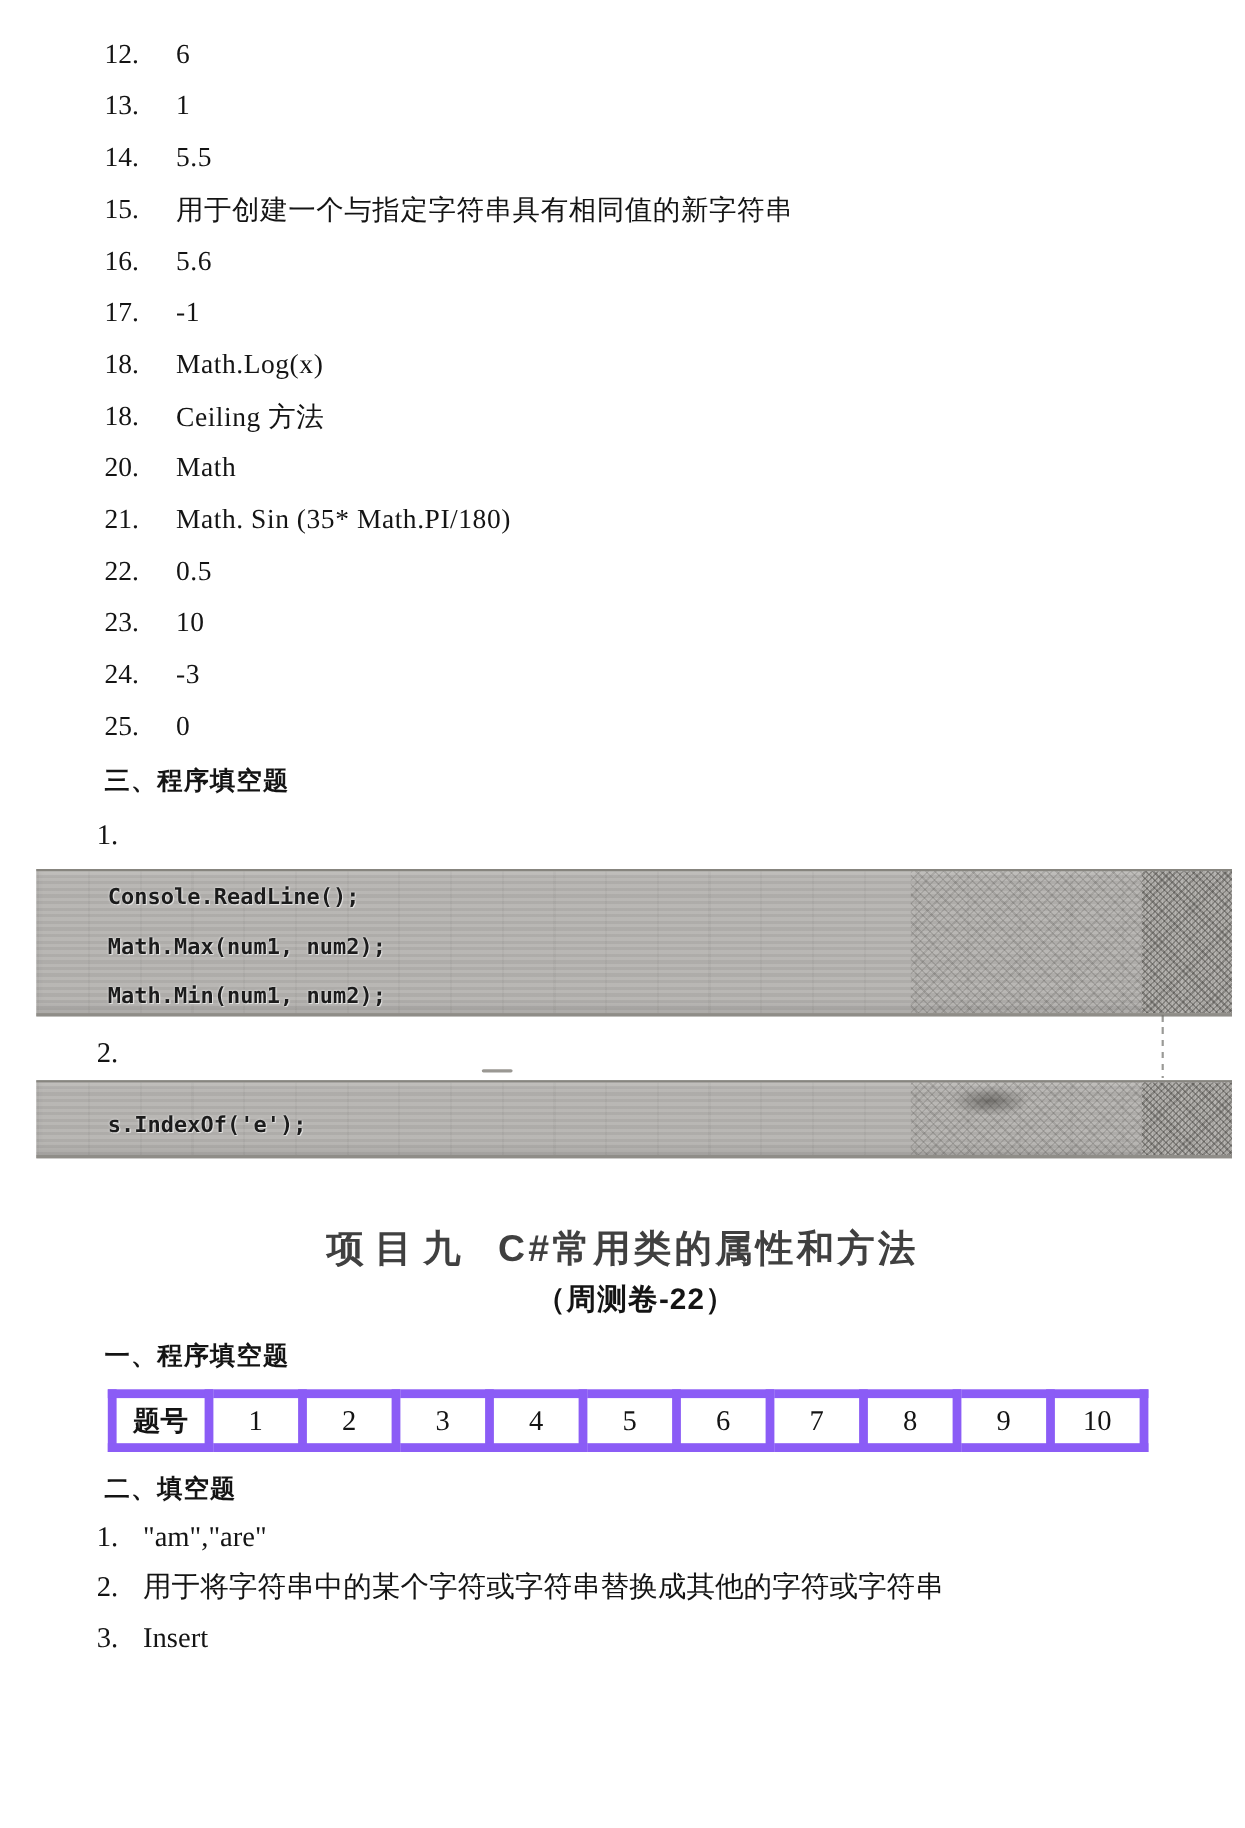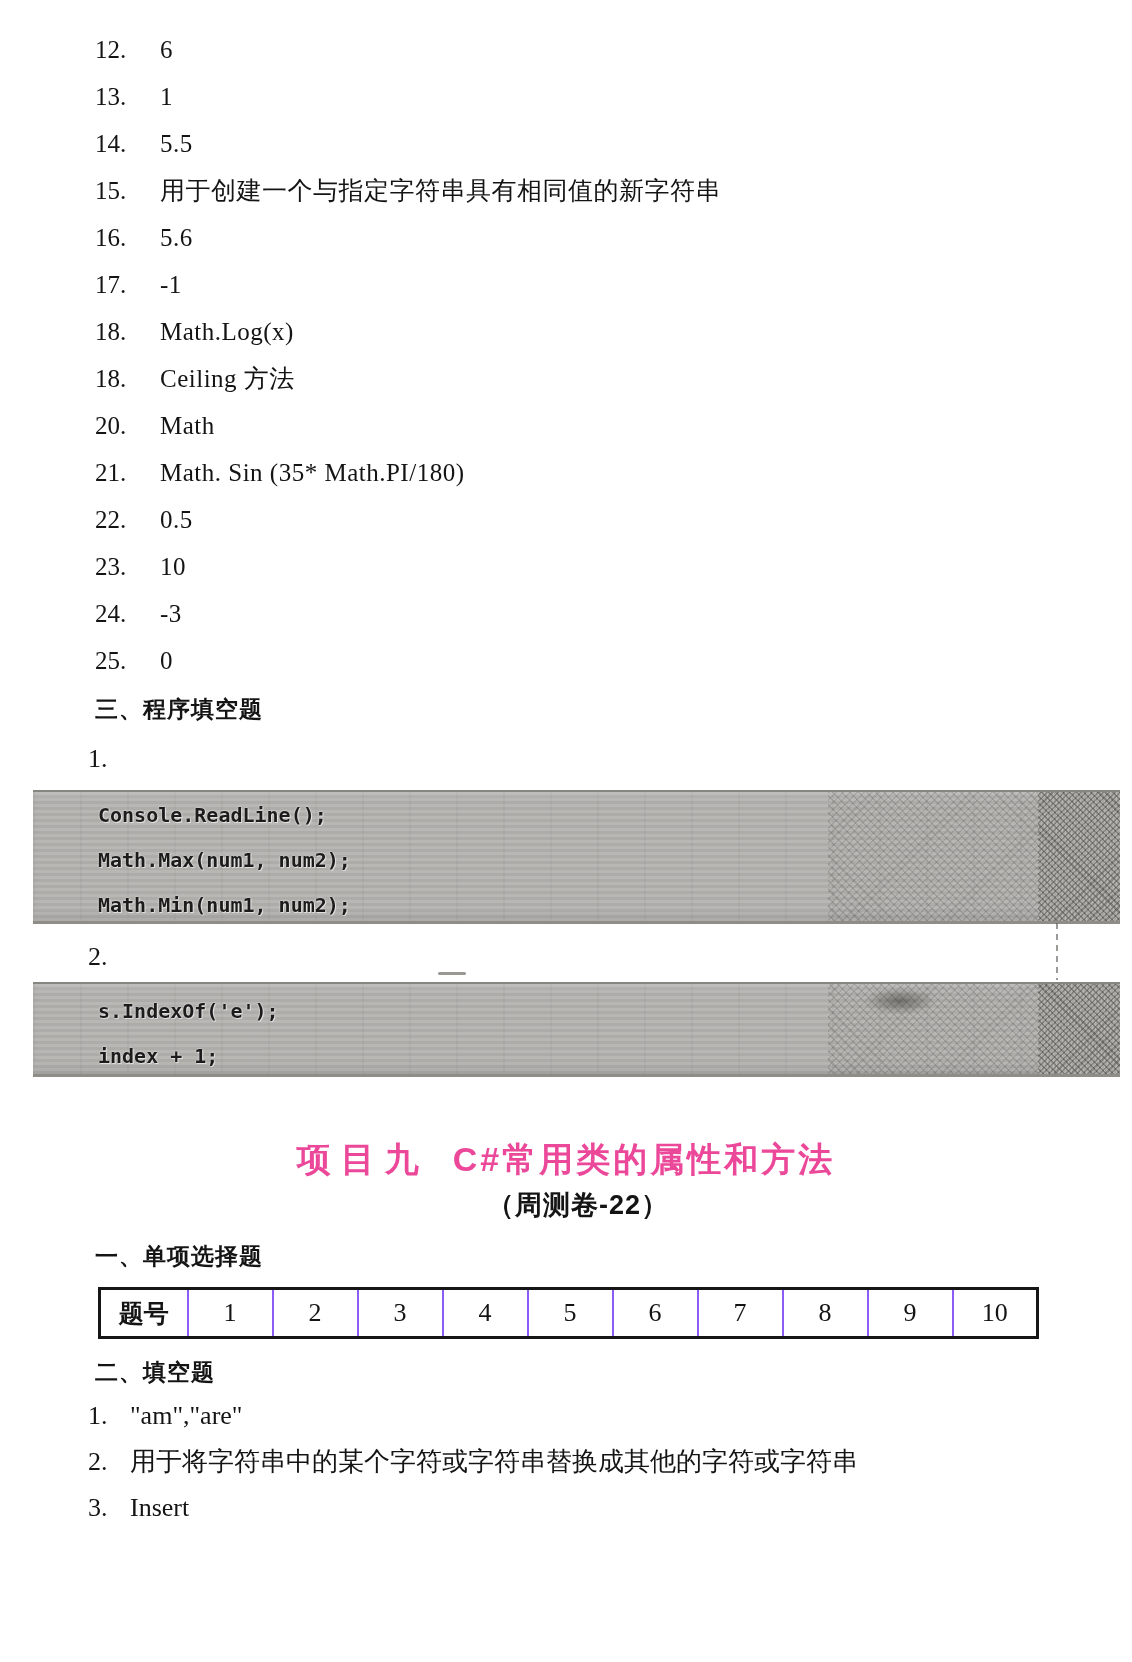--- a/index.html
+++ b/index.html
@@ -39,21 +39,21 @@
     background-color:#b5b3b0;
     background-image:
       repeating-linear-gradient(180deg, rgba(255,255,255,.05) 0 3px, rgba(20,20,20,.045) 3px 6px),
       repeating-linear-gradient(90deg, rgba(20,20,20,.035) 0 2px, transparent 2px 47px);
     border-top:2px solid #87857f;
     border-bottom:3px solid #8f8d88;
     box-shadow: inset 0 -6px 8px rgba(0,0,0,.07), inset 0 4px 6px rgba(255,255,255,.12);
     overflow:hidden;
   }
   .code-block.b1 { height:134px; padding-top:1px; margin-top:14px; }
-  .code-block.b2 { height:95px;  padding-top:5px; margin-top:8px; }
+  .code-block.b2 { height:71px;  padding-top:16px; margin-top:8px; }
   .code-line {
     font-family:"DejaVu Sans Mono","Liberation Mono",monospace;
     font-weight:700; font-size:20px; line-height:45px;
     padding-left:65px; color:#1c1c1c; position:relative; z-index:2;
     text-shadow:0 0 2px rgba(255,255,255,.9), 1px 1px 0 rgba(255,255,255,.5);
   }
   .fabric {
     position:absolute; top:-2px; right:0; bottom:-3px; width:82px; z-index:1;
     background-color:#a9a7a3;
     background-image:
@@ -79,37 +79,37 @@
   }
   .artifact-dash {
     position:absolute; left:438px; top:972px; width:28px; height:3px;
     background:#9a9893; border-radius:2px;
   }
 
   
   .title {
     margin:60px 0 0 0; text-align:center;
     font-family:"Liberation Sans","DejaVu Sans",sans-serif;
-    font-weight:700; font-size:34px; line-height:44px; color:#ec4899;
+    font-weight:700; font-size:34px; line-height:44px; color:#404040;
   }
   .title .t1 { letter-spacing:10px; margin-right:24px; }
   .title .t2 { letter-spacing:3px; }
   .subtitle {
     margin-top:6px; text-align:center;
     font-family:"Liberation Sans","DejaVu Sans",sans-serif;
     font-weight:700; font-size:27px; line-height:36px; letter-spacing:1px;padding-left:24px;
   }
 
   
   table.ans-table {
     border-collapse:collapse; margin:14px 0 0 98px;
     border:3px solid #161616;
     font-size:26px; text-align:center;
   }
-  .ans-table th, .ans-table td { border:2px solid #8b5cf6; padding:0;text-align:center; }
+  .ans-table th, .ans-table td { border:8px solid #8b5cf6; padding:0;text-align:center; }
   .ans-table th { width:88px; font-weight:700; font-size:25px; }
   .ans-table td { width:85px; font-weight:400; }
   .ans-table tr.r1 th, .ans-table tr.r1 td { height:49px; }
   .ans-table tr.r2 th, .ans-table tr.r2 td { height:53px; }
 
   
   .fill-item { display:flex; align-items:center; margin-left:88px; font-size:26px; height:34px; line-height:34px; }
   .fill-item.f1 { margin-top:10px; }
   .fill-item.f2 { margin-top:12px; }
   .fill-item.f3 { margin-top:12px; }
@@ -200,21 +200,21 @@
   </div>
 
   <div class="artifact-vline"></div>
   <div class="artifact-dash"></div>
 
   <div class="title">
     <span class="t1">项目九</span><span class="t2">C#常用类的属性和方法</span>
   </div>
   <div class="subtitle">（周测卷-22）</div>
 
-  <div class="sec-head choice">一、单项选择题</div>
+  <div class="sec-head choice">一、程序填空题</div>
 
   <table class="ans-table">
     <tbody>
         <tr class="r1">
       <th>题号</th>
       <td>1</td>
       <td>2</td>
       <td>3</td>
       <td>4</td>
       <td>5</td>

